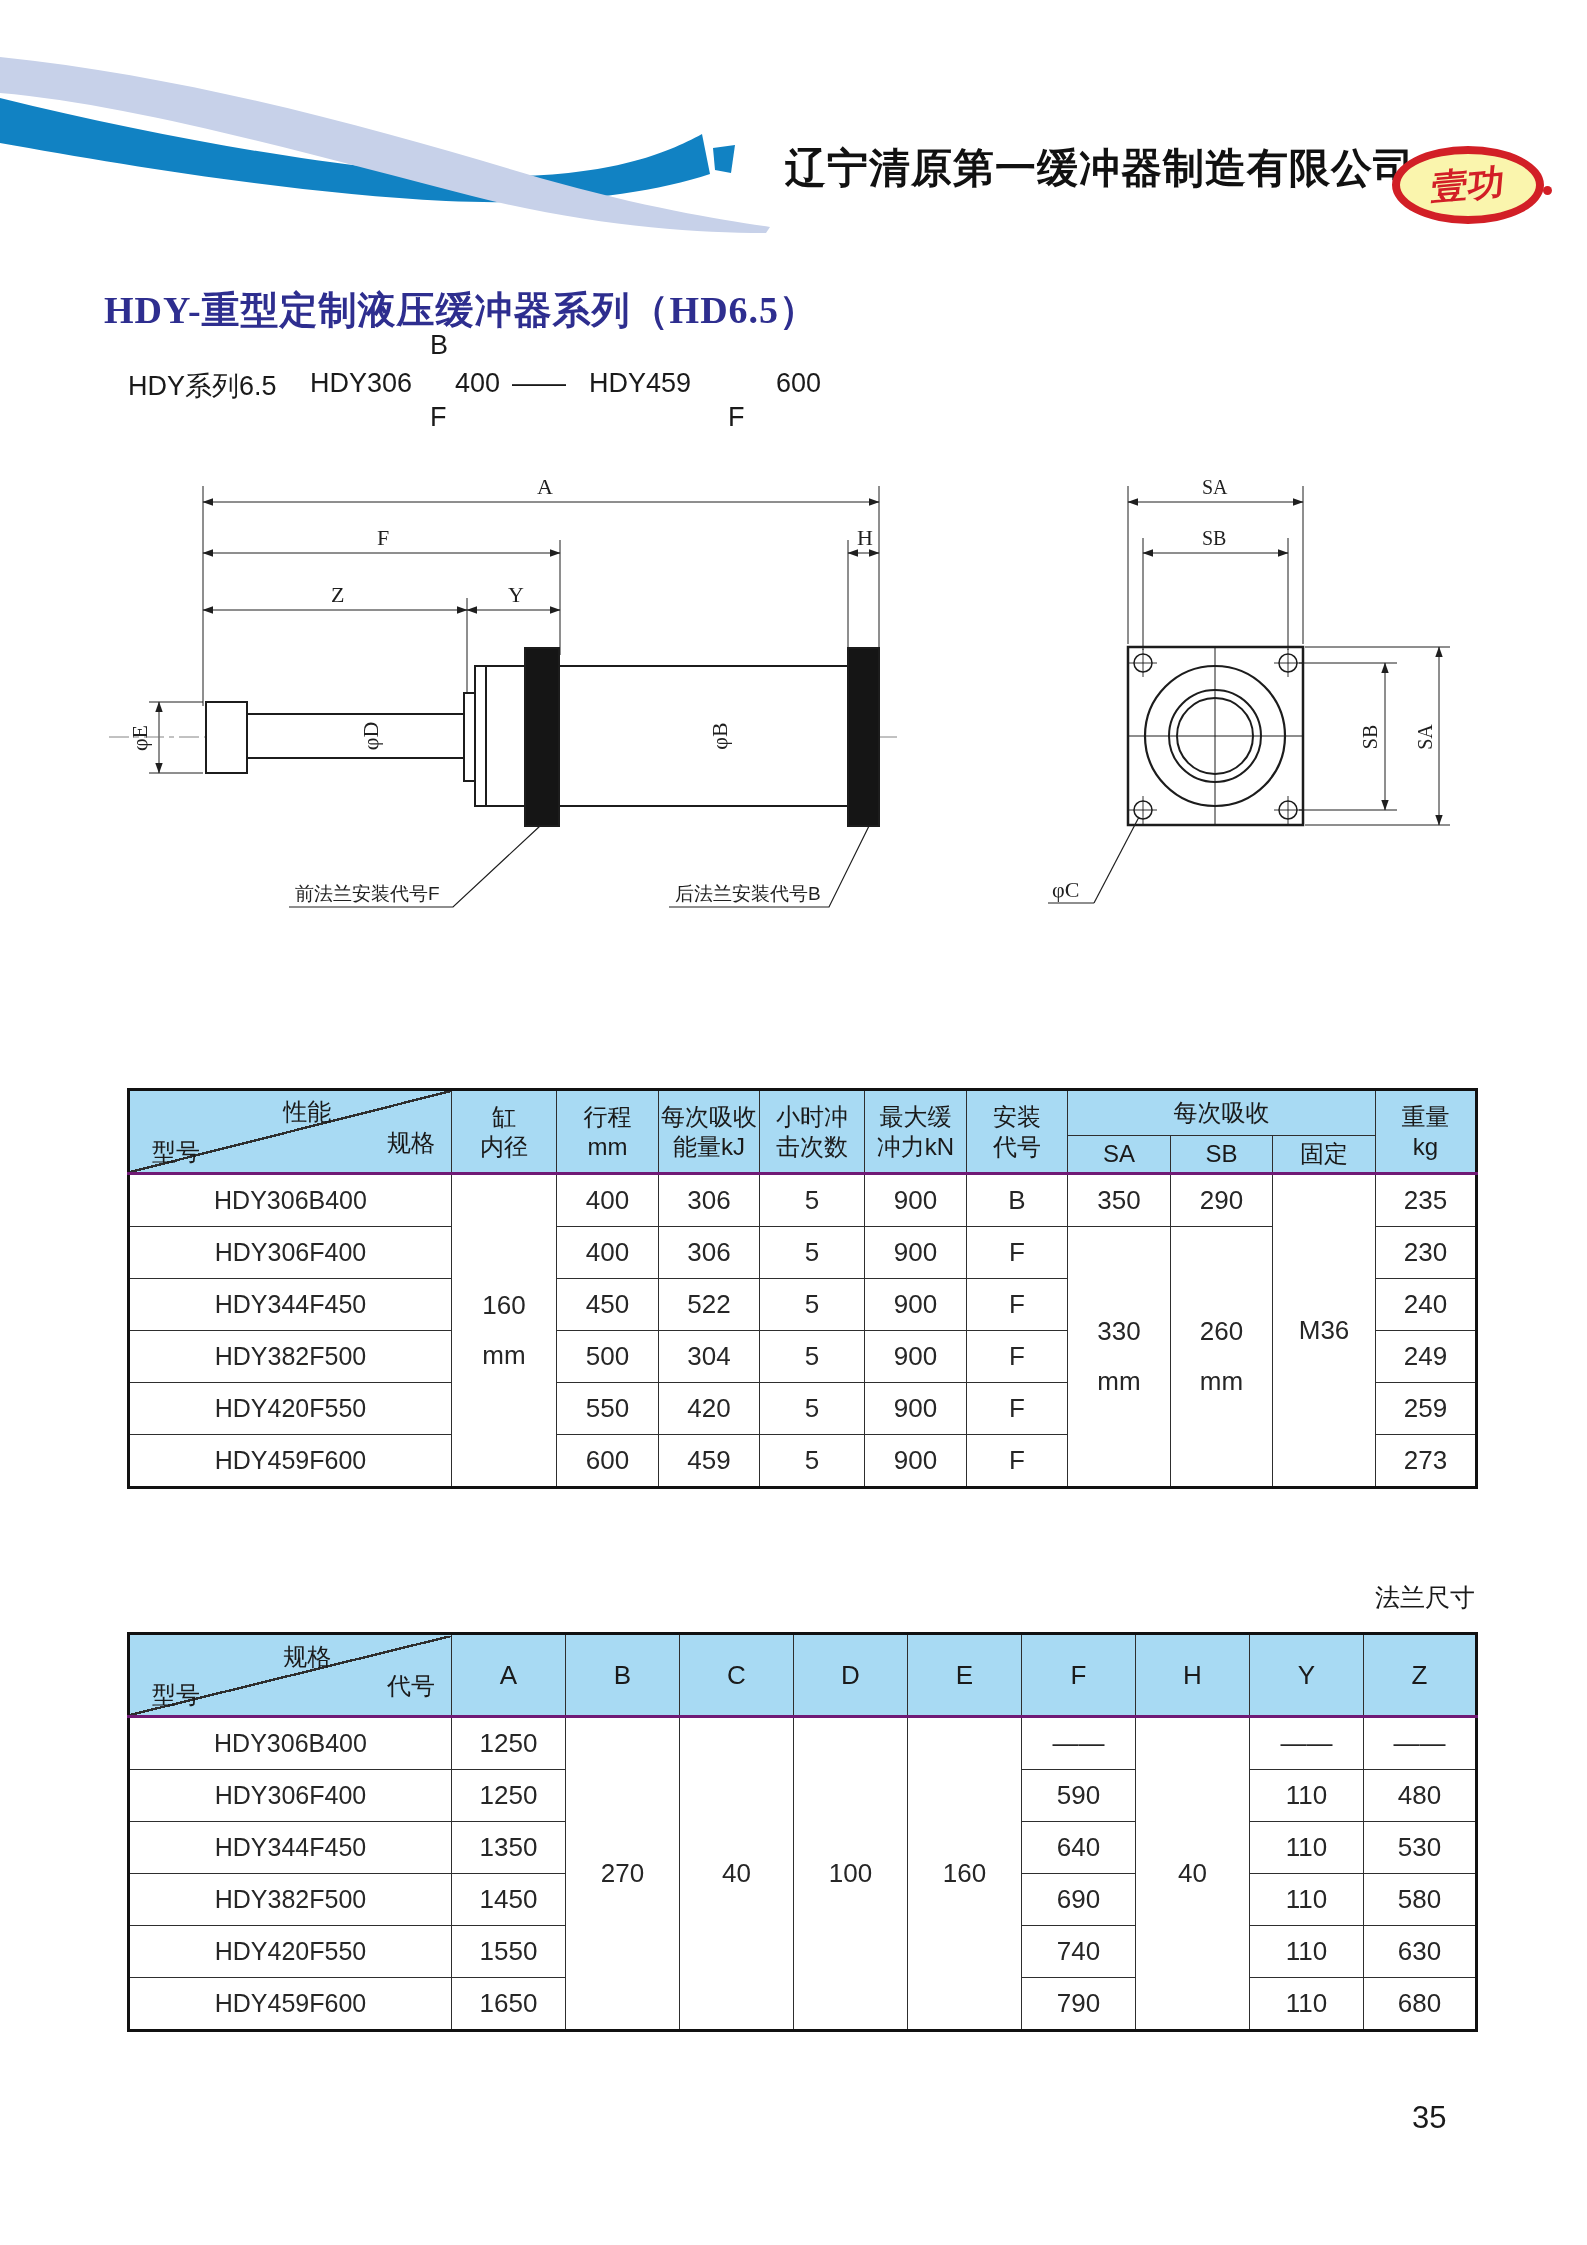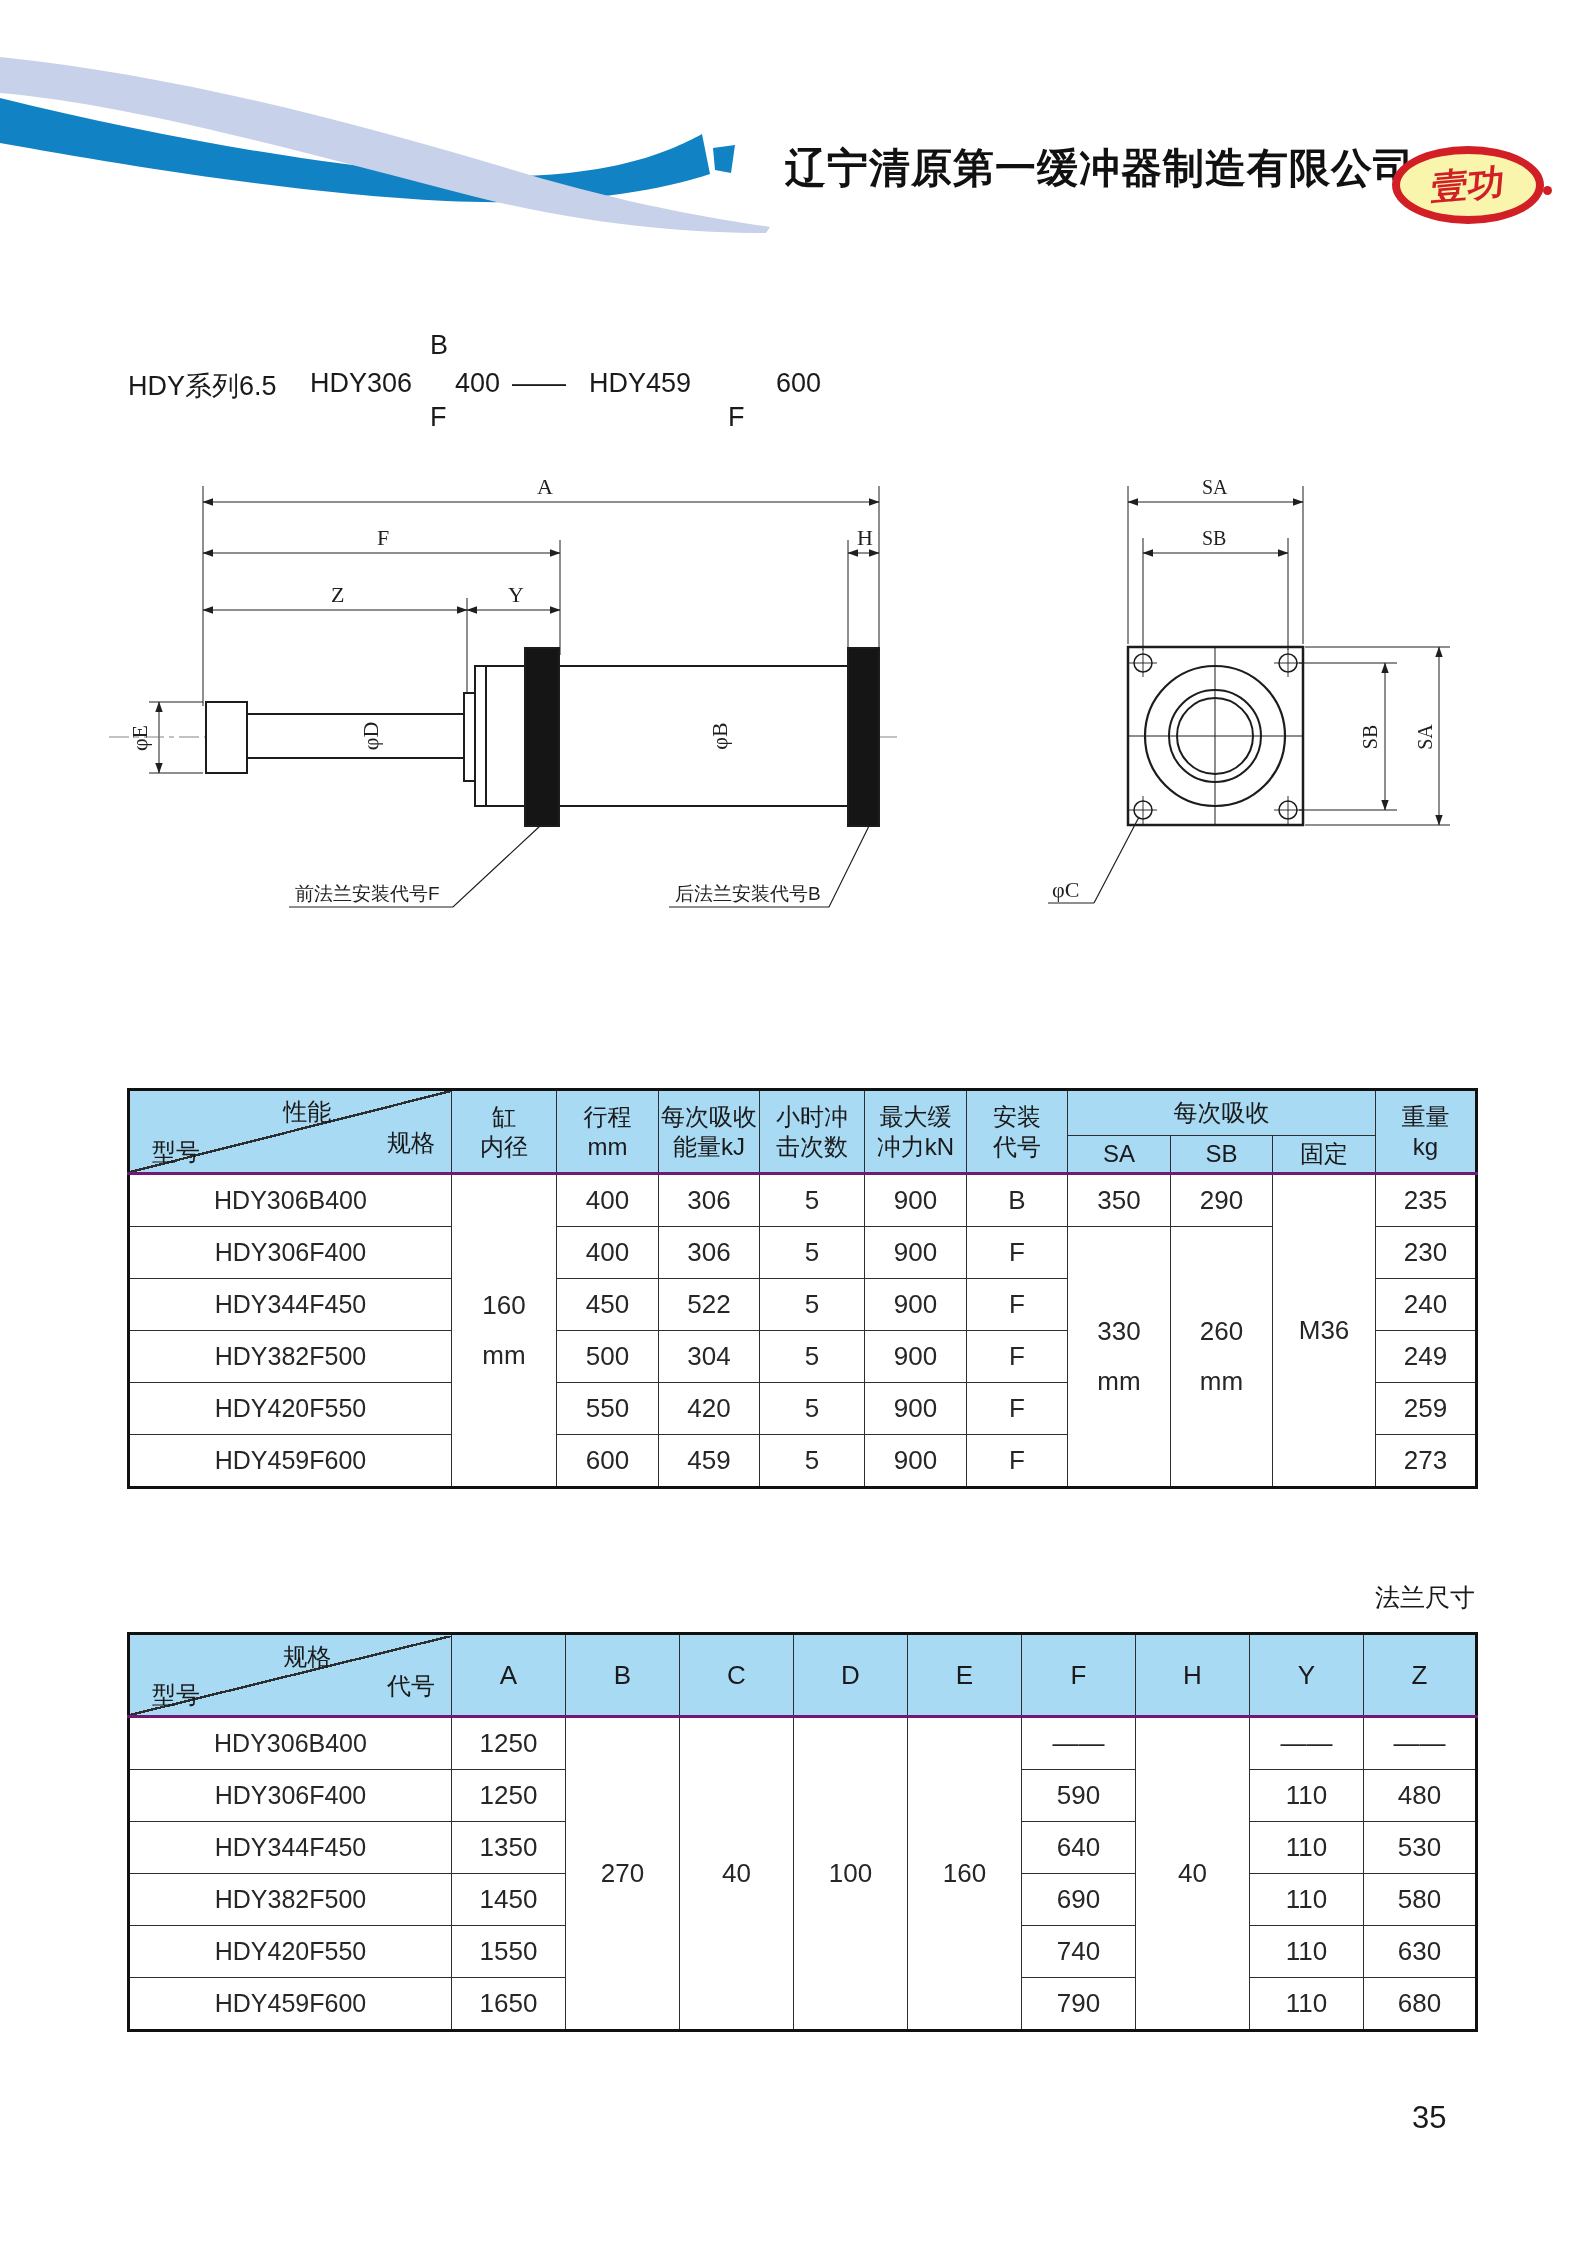--- a/index.html
+++ b/index.html
@@ -65,20 +65,21 @@
     <path fill="#c7d1e9" d="M0,57 C200,78 390,133 540,178 C650,209 723,220 770,227 L766,233 C695,233 592,226 472,196 C330,160 140,105 0,93 Z"></path>
     <path fill="#1182c3" d="M713,148 L735,145 L731,173 L715,170 Z"></path>
   </svg>
 
   <div class="company-cn">辽宁清原第一缓冲器制造有限公司</div>
   <div class="logo">
     <span class="logo-text">壹功</span>
   </div>
   <div class="logo-dot"></div>
 
+  <h1 class="title" style="margin:0">HDY-重型定制液压缓冲器系列（HD6.5）</h1>
 
   <div>
     <span class="mline" style="left:128px;top:368px">HDY系列6.5</span>
     <span class="mline" style="left:310px;top:368px">HDY306</span>
     <span class="mline" style="left:430px;top:330px">B</span>
     <span class="mline" style="left:430px;top:402px">F</span>
     <span class="mline" style="left:455px;top:368px">400</span>
     <span class="mline" style="left:512px;top:368px">——</span>
     <span class="mline" style="left:589px;top:368px">HDY459</span>
     <span class="mline" style="left:728px;top:402px">F</span>

